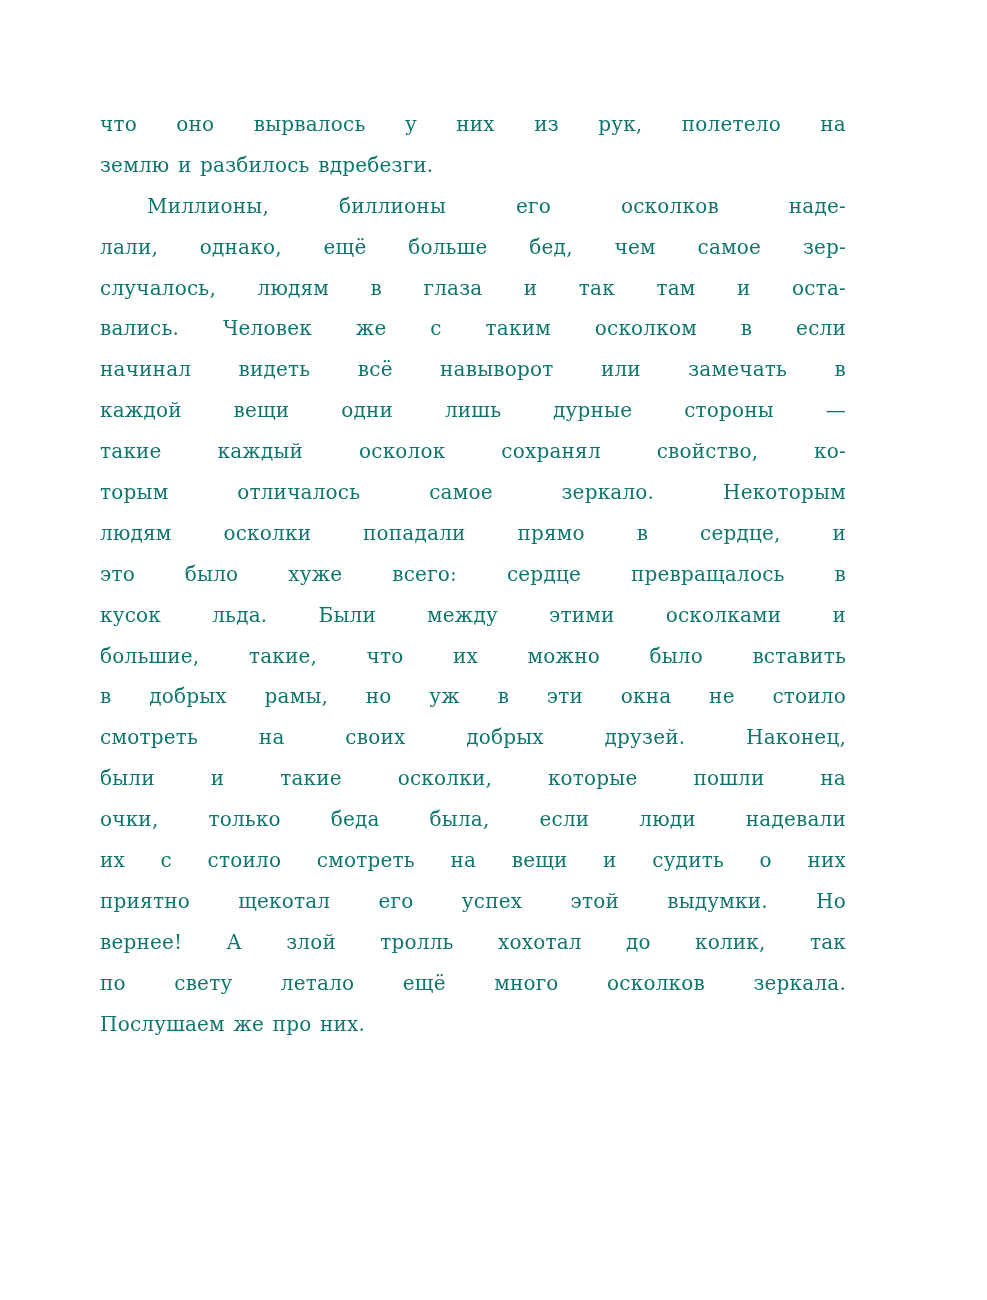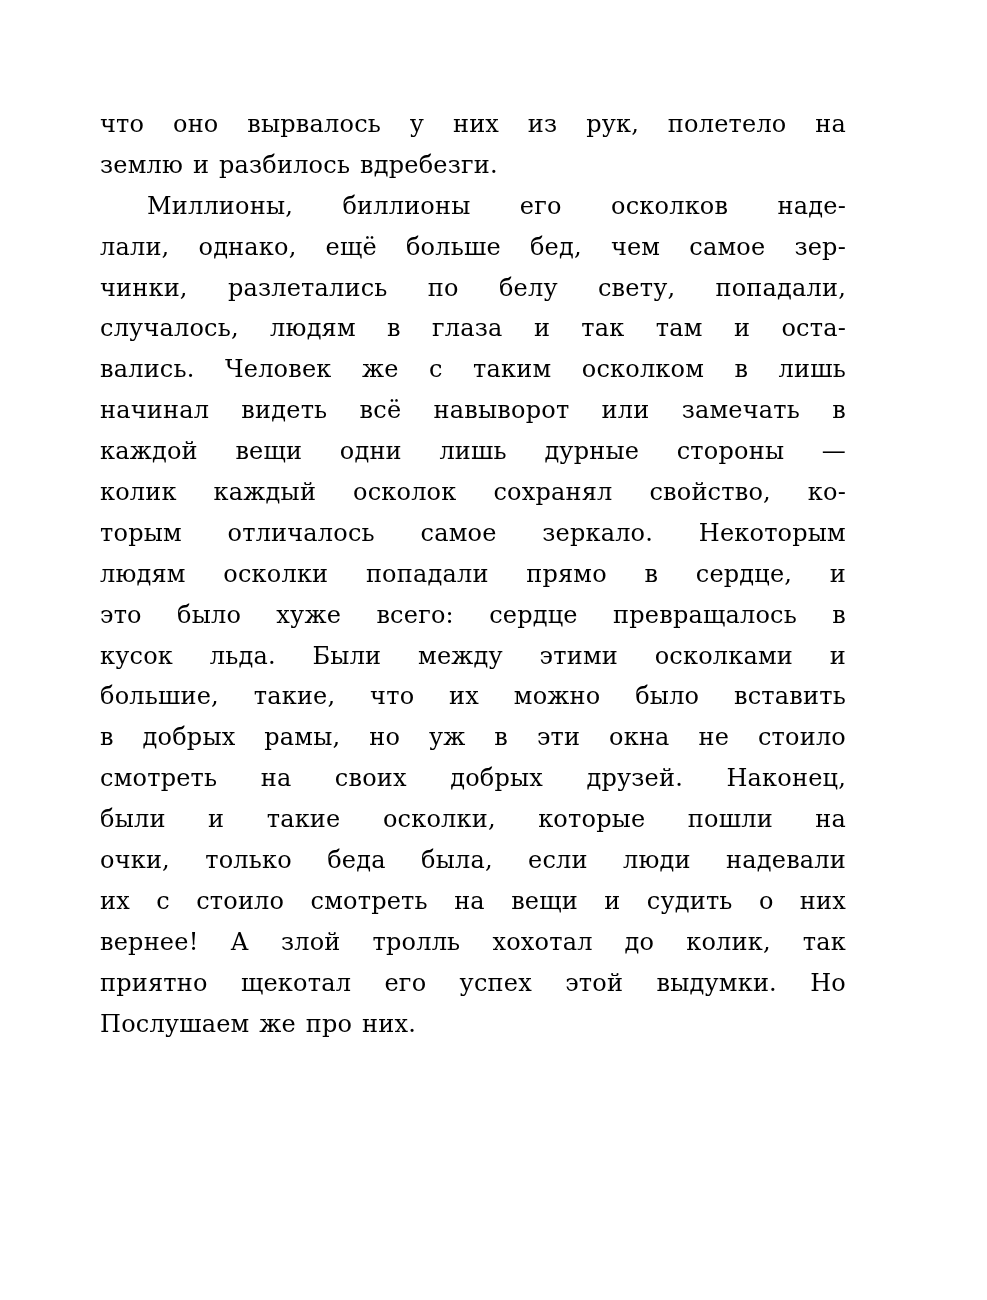--- a/index.html
+++ b/index.html
@@ -11,23 +11,23 @@
       width: 987px;
       height: 1300px;
       position: relative;
       overflow: hidden;
     }
     .page {
       position: absolute;
       left: 100px;
       top: 104px;
       width: 746px;
-      color: #000000;
+      color: #0f766e;
       font-family: "DejaVu Serif", "Liberation Serif", serif;
-      font-size: 24px;
+      font-size: 20px;
       line-height: 40.9px;
     }
     .line {
       display: block;
       white-space: nowrap;
       text-align: justify;
       text-align-last: justify;
       height: 40.9px;
       letter-spacing: 0.2px;
       word-spacing: 2px;
@@ -44,33 +44,33 @@
 <body>
 
 <div class="page">
   <div>
     <span class="line">что оно вырвалось у них из рук, полетело на</span>
     <span class="line last">землю и разбилось вдребезги.</span>
   </div>
   <div>
     <span class="line indent">Миллионы, биллионы его осколков наде-</span>
     <span class="line">лали, однако, ещё больше бед, чем самое зер-</span>
-    <span class="line">чинки, разлетались по белу свету, попадали,</span>
     <span class="line">случалось, людям в глаза и так там и оста-</span>
-    <span class="line">вались. Человек же с таким осколком в лишь</span>
+    <span class="line">вались. Человек же с таким осколком в если</span>
     <span class="line">начинал видеть всё навыворот или замечать в</span>
     <span class="line">каждой вещи одни лишь дурные стороны —</span>
-    <span class="line">колик каждый осколок сохранял свойство, ко-</span>
+    <span class="line">такие каждый осколок сохранял свойство, ко-</span>
     <span class="line">торым отличалось самое зеркало. Некоторым</span>
     <span class="line">людям осколки попадали прямо в сердце, и</span>
     <span class="line">это было хуже всего: сердце превращалось в</span>
     <span class="line">кусок льда. Были между этими осколками и</span>
     <span class="line">большие, такие, что их можно было вставить</span>
     <span class="line">в добрых рамы, но уж в эти окна не стоило</span>
     <span class="line">смотреть на своих добрых друзей. Наконец,</span>
     <span class="line">были и такие осколки, которые пошли на</span>
     <span class="line">очки, только беда была, если люди надевали</span>
     <span class="line">их с стоило смотреть на вещи и судить о них</span>
+    <span class="line">приятно щекотал его успех этой выдумки. Но</span>
     <span class="line">вернее! А злой тролль хохотал до колик, так</span>
-    <span class="line">приятно щекотал его успех этой выдумки. Но</span>
+    <span class="line">по свету летало ещё много осколков зеркала.</span>
     <span class="line last">Послушаем же про них.</span>
   </div>
 </div>
 
 </body></html>

